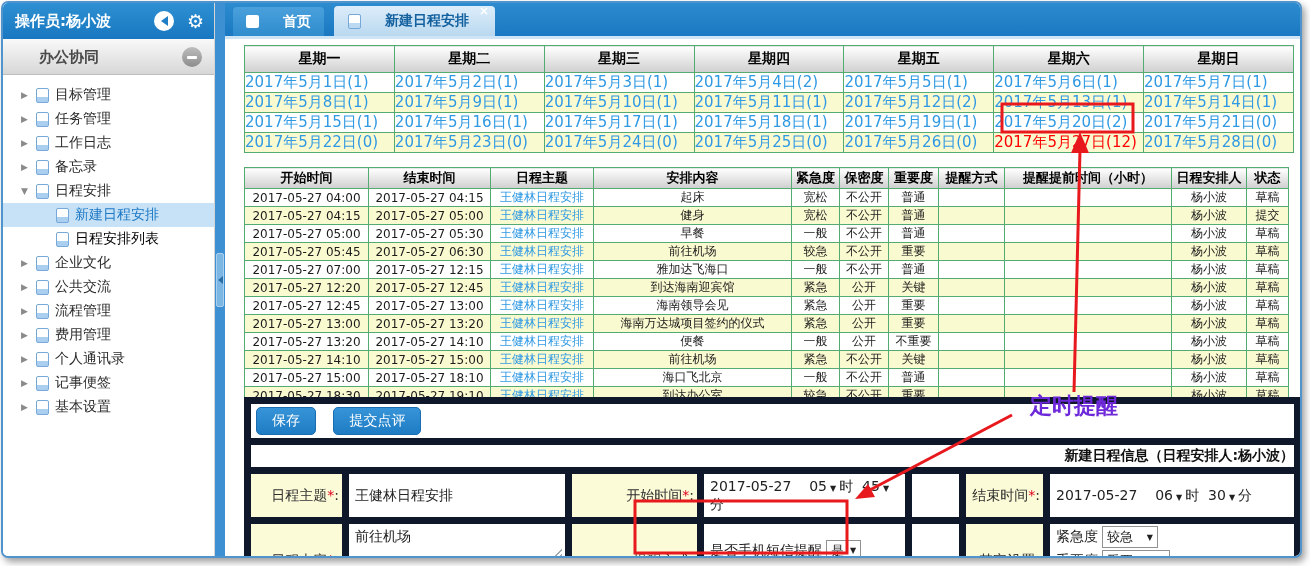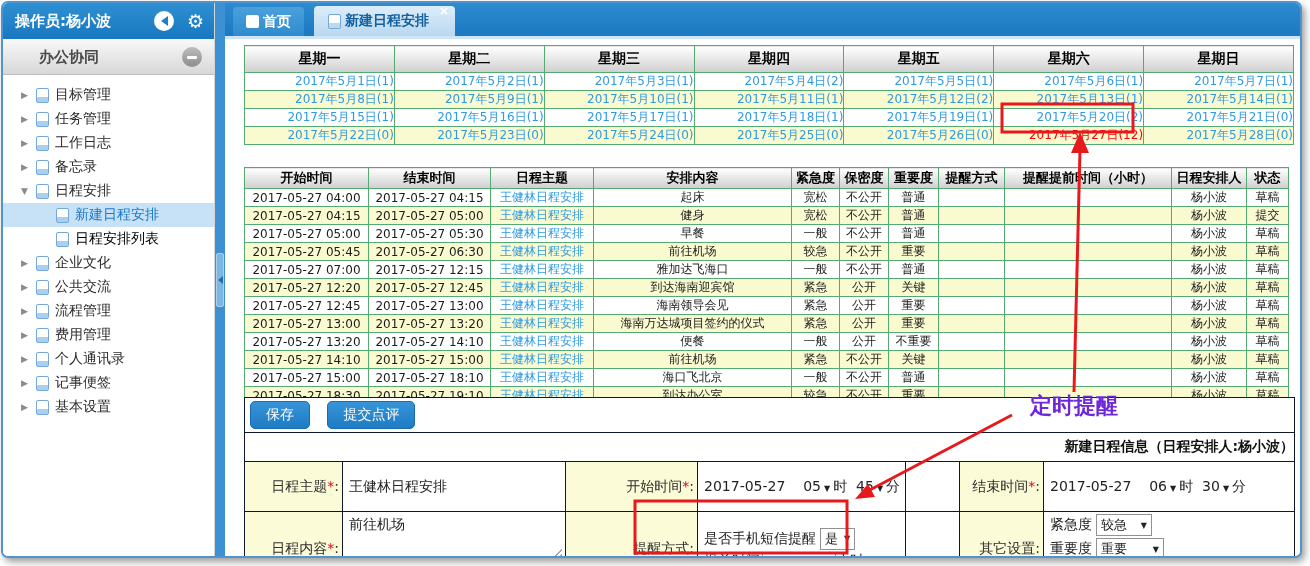--- a/index.html
+++ b/index.html
@@ -36,56 +36,56 @@
   .splitter { width:10px; flex:none; background:#3d91d3; position:relative; }
   .splitter-handle { position:absolute; left:1px; top:250px; width:8px; height:54px;
     background:#7cb7e4; border:1px solid #a9d1ef; border-radius:2px; display:flex; align-items:center; justify-content:center; }
   .splitter-handle i { width:0; height:0; border:4px solid transparent; border-right:5px solid #2a6ea8; margin-left:-4px; }
 
   
   .main { flex:1; display:flex; flex-direction:column; min-width:0; }
   .tabbar { height:33px; flex:none; background:linear-gradient(#2c8ccf,#1b78c2);
     display:flex; align-items:flex-end; padding-left:8px; }
   .tab-strip { height:3px; flex:none; background:#cfe4f5; }
-  .tab { display:flex; align-items:center; gap:4px; font-size:14px; font-weight:bold;
+  .tab { display:flex; align-items:center; gap:24px; font-size:14px; font-weight:bold;
     border-radius:4px 4px 0 0; cursor:pointer;margin-top:24px; }
   .tab.home { height:29px; padding:0 13px; margin-right:10px; color:#fff;
     background:linear-gradient(#4aa0dc,#2f8ccd); }
   .home-icon { width:13px; height:13px; background:#fff; border-radius:2px; }
   .tab.active { height:30px; padding:0 26px 0 14px; color:#14619f; position:relative;
     background:linear-gradient(#ddedfa,#b9d8ef); }
   .tab.active .doc-ico { background:linear-gradient(180deg,#ffffff 58%,#bcd9f2 58%); margin-right:0; }
   .tab-close { position:absolute; top:-1px; right:6px; color:#fff; font-size:12px; font-weight:bold; line-height:12px; }
 
   .content { position:relative; flex:1; background:#fff; overflow:hidden; }
 
   
   table { border-collapse:collapse; table-layout:fixed; }
   .calendar { position:absolute; left:19px; top:6px; width:1050px; }
   .calendar th { height:27px; border:1px solid #54ab71; font-size:14px; color:#000;
     background:linear-gradient(#ffffff,#cfcfcf); font-weight:bold; }
-  .calendar td { height:18px; border:1px solid #54ab71; text-align:right; font-size:12px;
+  .calendar td { height:18px; border:1px solid #54ab71; text-align:left; font-size:15px;
     color:#2f99e3; background:#fff; cursor:pointer; }
   .calendar tbody tr:nth-child(even) td { background:#fafad0; }
   .calendar td.today { background:#c8f3aa; }
   .calendar td.red-date { color:#fe0000; }
 
   
   .schedule { position:absolute; left:19px; top:128px; width:1044px; }
   .schedule th { height:21px; border:1px solid #54ab71; font-size:13px; color:#000;
     background:linear-gradient(#ffffff,#cfcfcf); font-weight:bold; white-space:nowrap; overflow:hidden; }
   .schedule td { height:15px; border:1px solid #54ab71; text-align:center; font-size:12px;
     color:#1c1c1c; background:#fff; white-space:nowrap; overflow:hidden; }
   .schedule tbody tr:nth-child(even) td { background:#fafad0; }
   .schedule td.link { color:#2f99e3; cursor:pointer; }
 
   
   .form-panel { position:absolute; left:19px; top:358px; width:1050px; }
   .form-table { width:1050px; }
-  .form-table td { border:1px solid #0f172a; font-size:14px; }
+  .form-table td { border:7px solid #0f172a; font-size:14px; }
   .btn-cell { height:32px; background:#fff; padding:3px 0 3px 5px; }
   .btn { display:inline-block; background:linear-gradient(#3794d8,#1e7cc4); color:#fff;
     font-size:14px; padding:4px 15px; border-radius:5px; border:1px solid #1a6db0;
     margin-right:13px; cursor:pointer; font-family:inherit; }
   .title-cell { height:29px; text-align:right; font-weight:bold; font-size:14px; color:#111; background:#fff; }
   .lbl-cell { background:#fbfbd8; text-align:right; color:#2e2e2e; padding-right:3px; }
   .val-cell { background:#fff; color:#222; padding-left:6px; }
   .req { color:#e00020; }
   .row-c td { height:50px; }
   .row-d td { height:74px; vertical-align:middle; }

